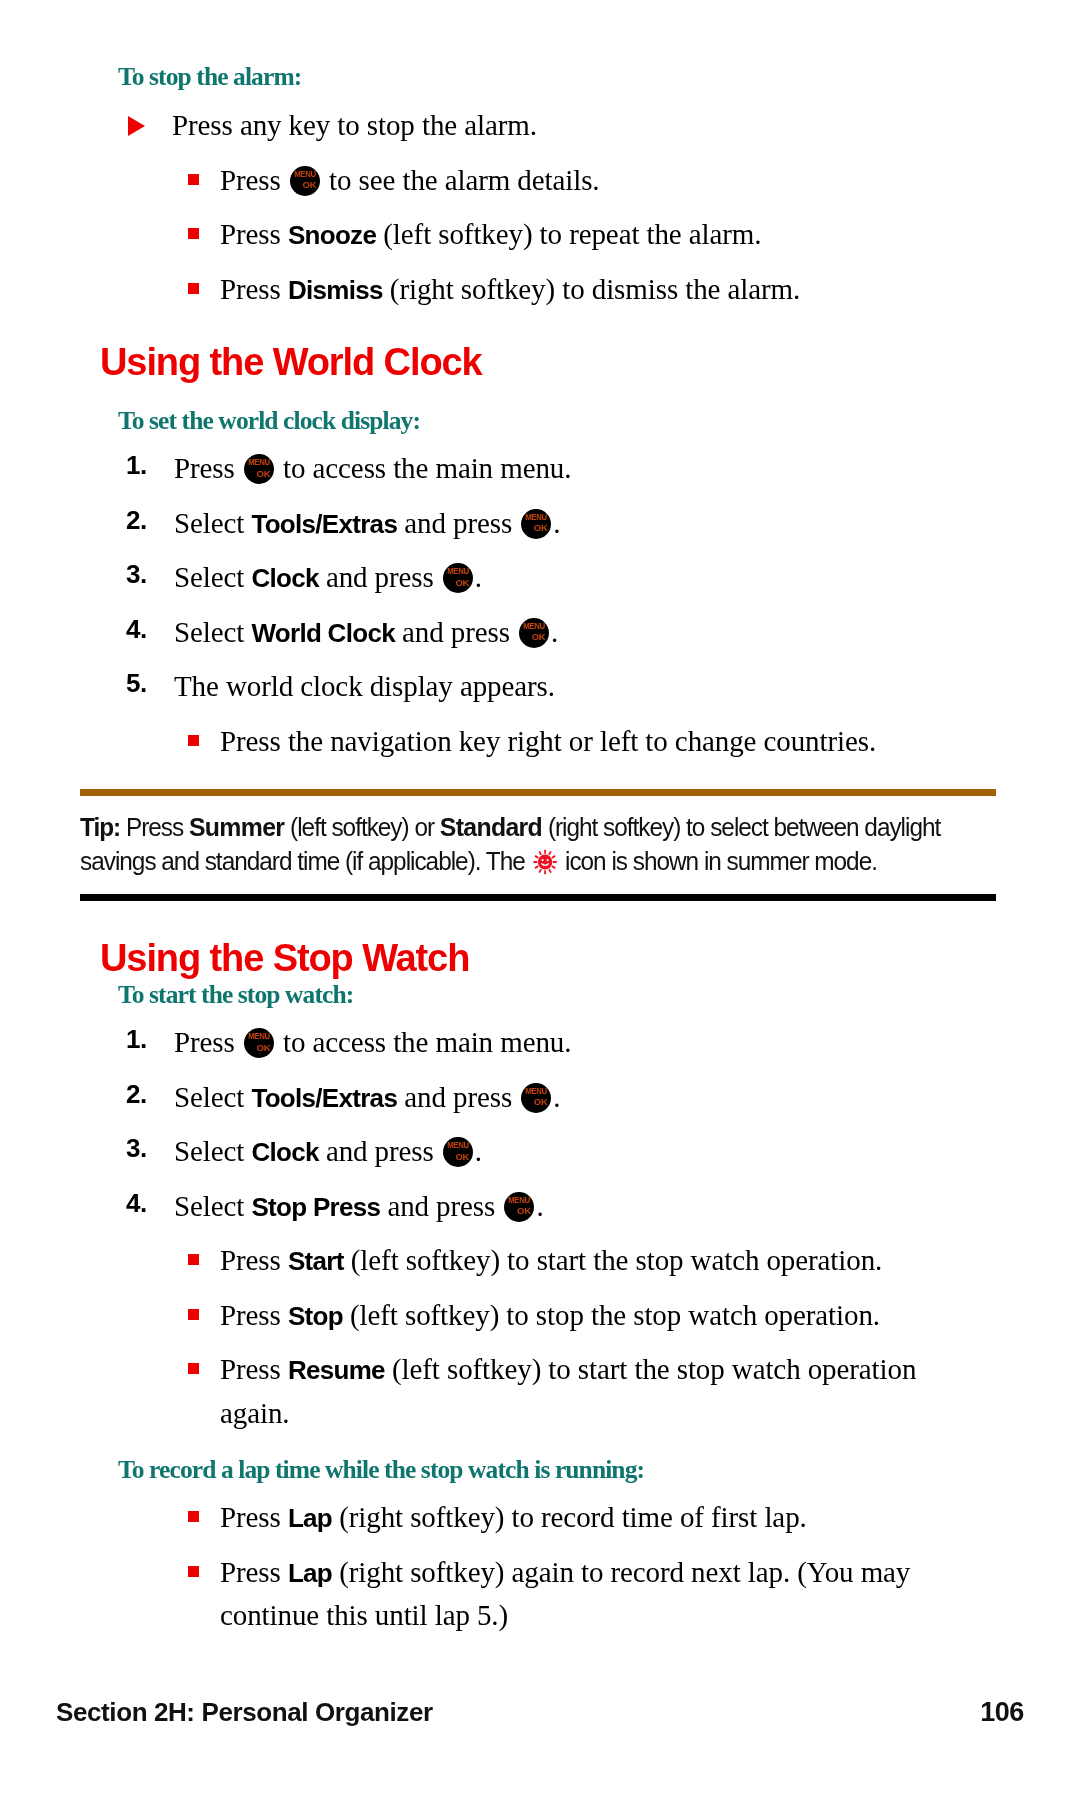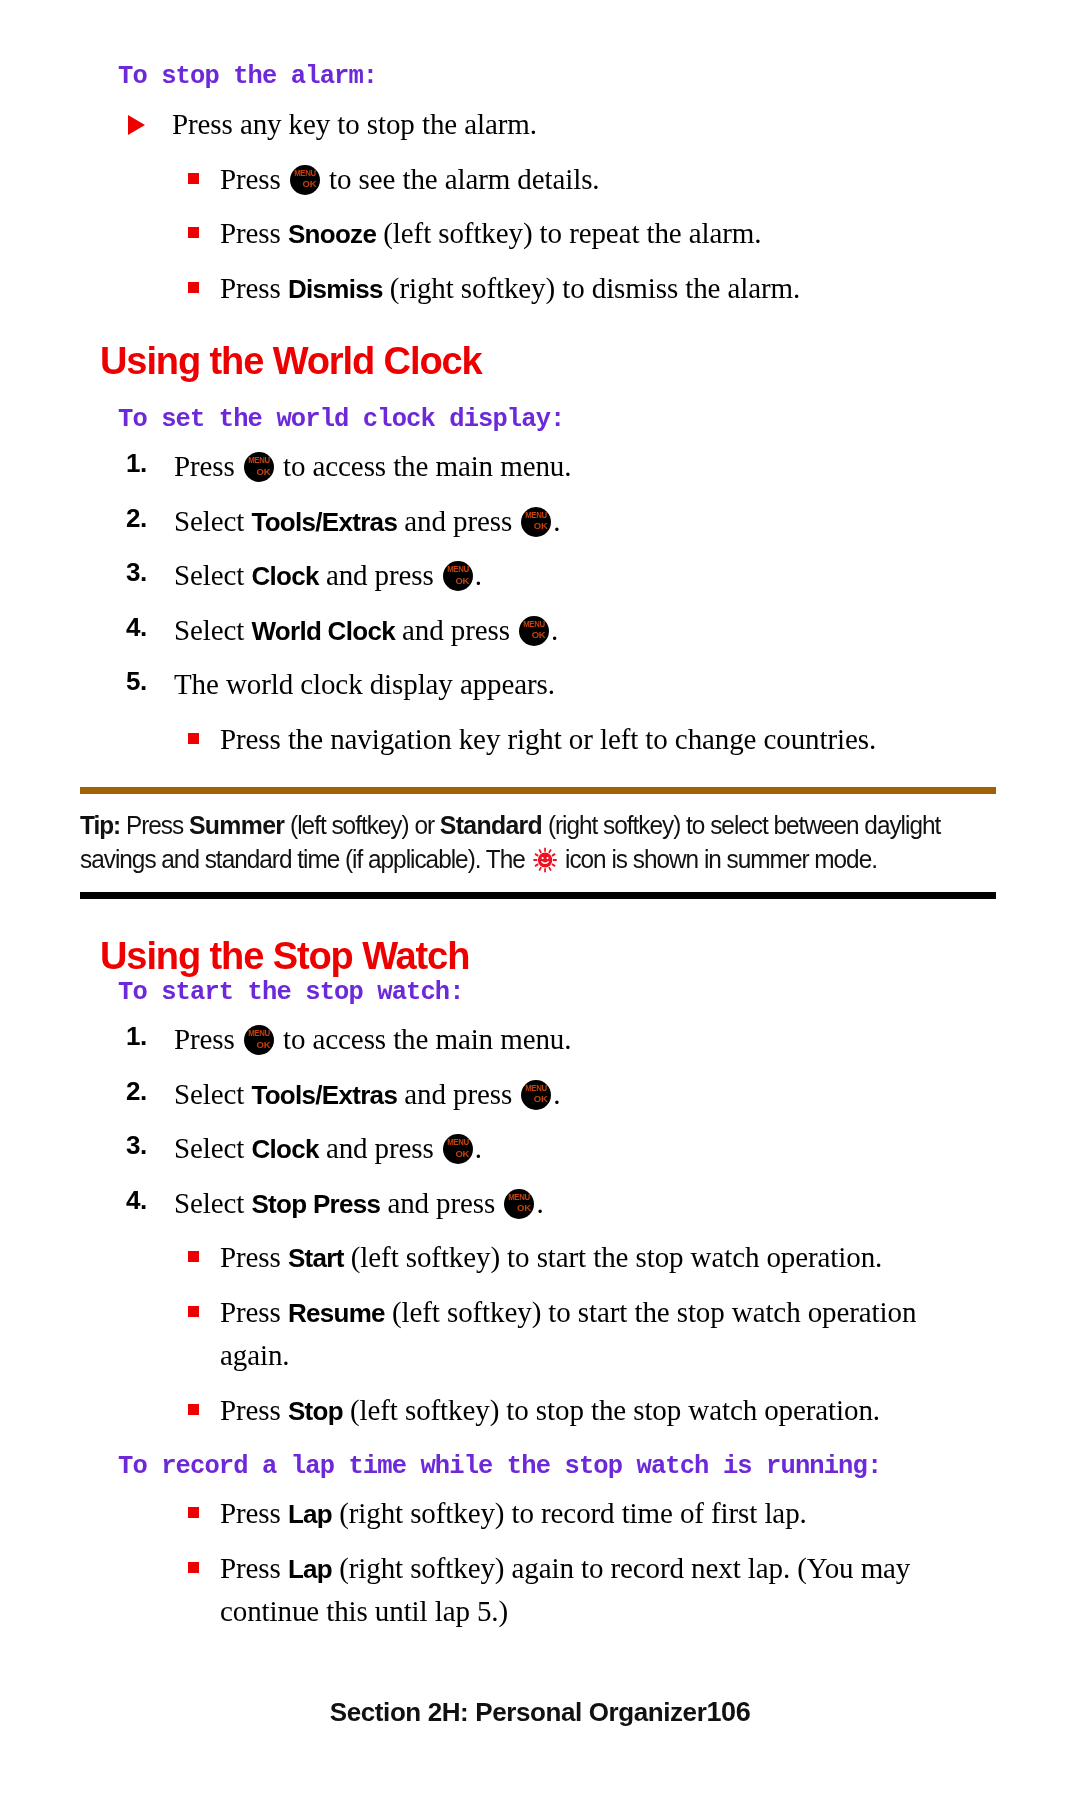--- a/index.html
+++ b/index.html
@@ -16,25 +16,25 @@
     overflow: hidden;
   }
   .page {
     position: relative;
     width: 1080px;
     height: 1800px;
     box-sizing: border-box;
     padding: 62px 100px 0 100px;
   }
   .sub-head {
-    font-family: Liberation Mono, monospace;
+    font-family: Liberation Serif, serif;
     font-weight: bold;
     font-size: 25.5px;
     letter-spacing: -0.9px;
-    color: #6d28d9;
+    color: #0f766e;
     margin: 0 0 6px 18px;
   }
   .red-head {
     font-family: "Liberation Sans", "DejaVu Sans", sans-serif;
     font-weight: bold;
     font-size: 38px;
     letter-spacing: -1.1px;
     color: #ee0000;
     margin: 0 0 0 0;
   }
@@ -155,21 +155,21 @@
     margin: 0 2px;
   }
 
   
   .footer {
     position: absolute;
     left: 56px;
     right: 56px;
     bottom: 72px;
     display: flex;
-    justify-content: center;
+    justify-content: space-between;
     align-items: baseline;
     font-family: "Liberation Sans", "DejaVu Sans", sans-serif;
     font-weight: bold;
     font-size: 26px;
     letter-spacing: -0.4px;
     color: #111111;
   }
   .footer .sect-label { font-weight: bold; }
   .footer .pageno { font-size: 27px; }
 
@@ -280,25 +280,25 @@
         <div class="row ind-num">
           <div class="marker num">4.</div>
           <div class="rowtext body-line">Select <b class="inlineb">Stop Press</b> and press <span class="menukey"><span class="mk-top">MENU</span><span class="mk-bot">OK</span></span>.</div>
         </div>
         <div class="row ind-sq">
           <div class="marker"><span class="sq"></span></div>
           <div class="rowtext body-line">Press <b class="inlineb">Start</b> (left softkey) to start the stop watch operation.</div>
         </div>
         <div class="row ind-sq">
           <div class="marker"><span class="sq"></span></div>
+          <div class="rowtext body-line">Press <b class="inlineb">Stop</b> (left softkey) to stop the stop watch operation.</div>
+        </div>
+        <div class="row ind-sq">
+          <div class="marker"><span class="sq"></span></div>
           <div class="rowtext body-line">Press <b class="inlineb">Resume</b> (left softkey) to start the stop watch operation again.</div>
-        </div>
-        <div class="row ind-sq">
-          <div class="marker"><span class="sq"></span></div>
-          <div class="rowtext body-line">Press <b class="inlineb">Stop</b> (left softkey) to stop the stop watch operation.</div>
         </div>
       </div>
 
     <div class="sub-head" style="margin-top:20px;">To record a lap time while the stop watch is running:</div>
     <div class="list">
         <div class="row ind-sq">
           <div class="marker"><span class="sq"></span></div>
           <div class="rowtext body-line">Press <b class="inlineb">Lap</b> (right softkey) to record time of first lap.</div>
         </div>
         <div class="row ind-sq">

